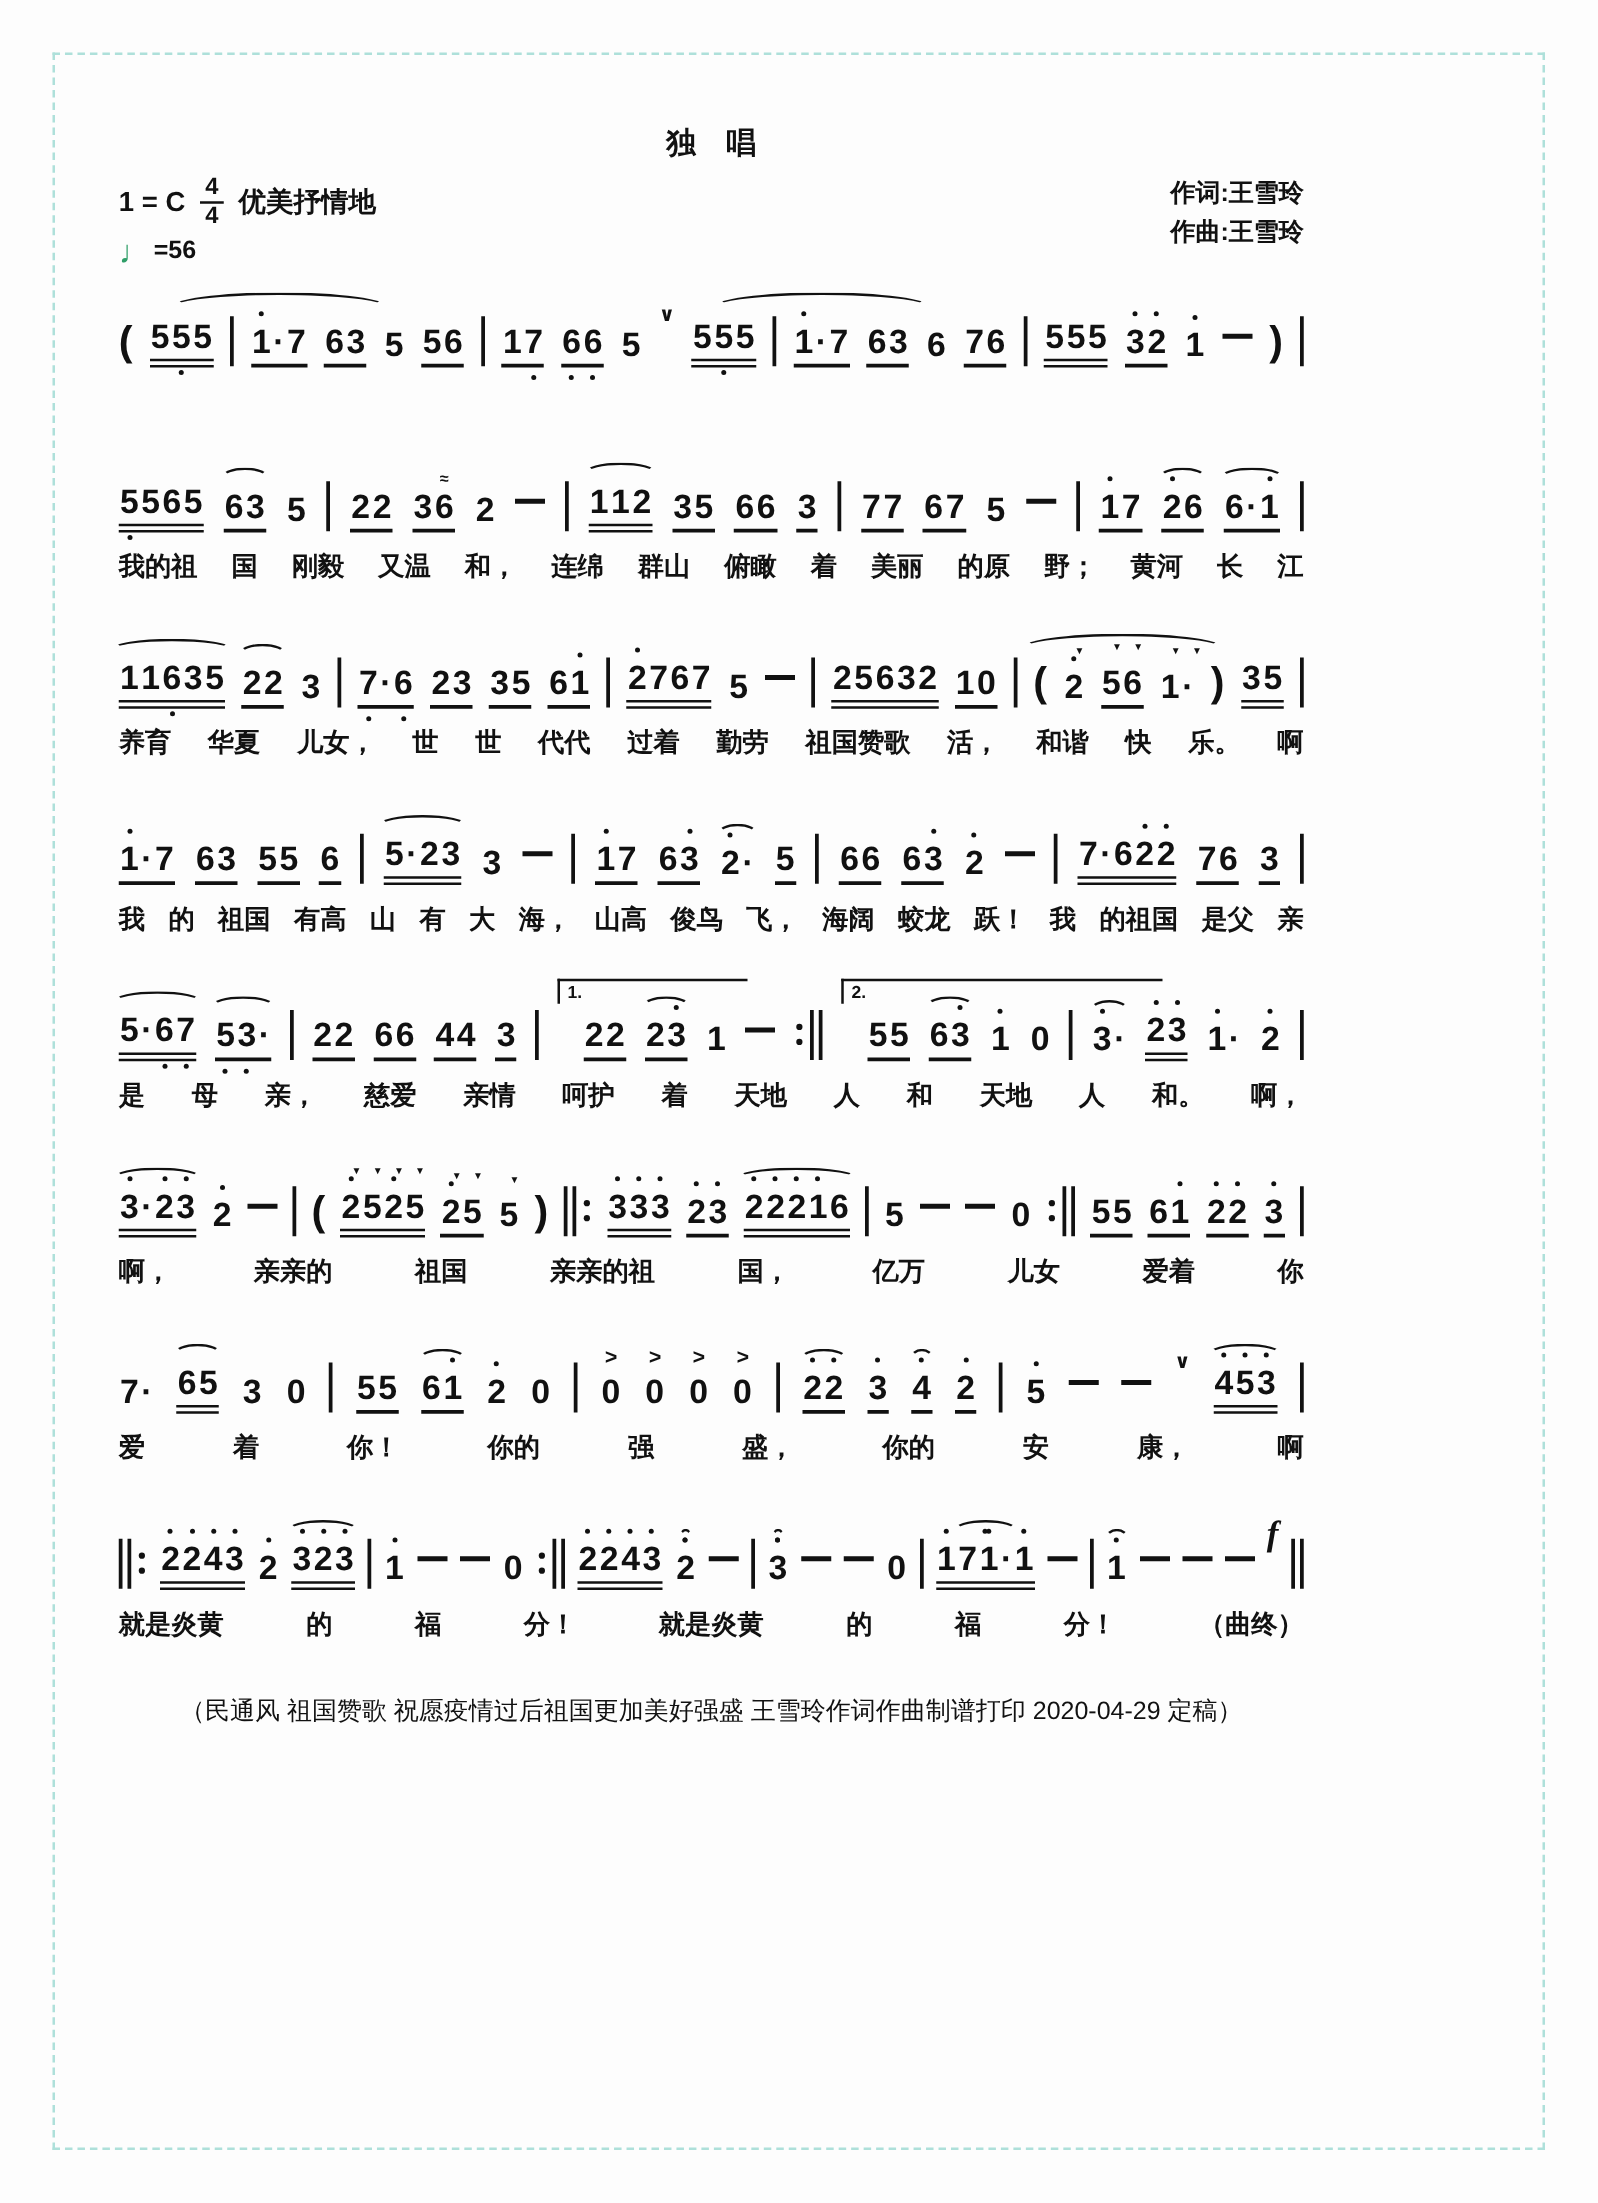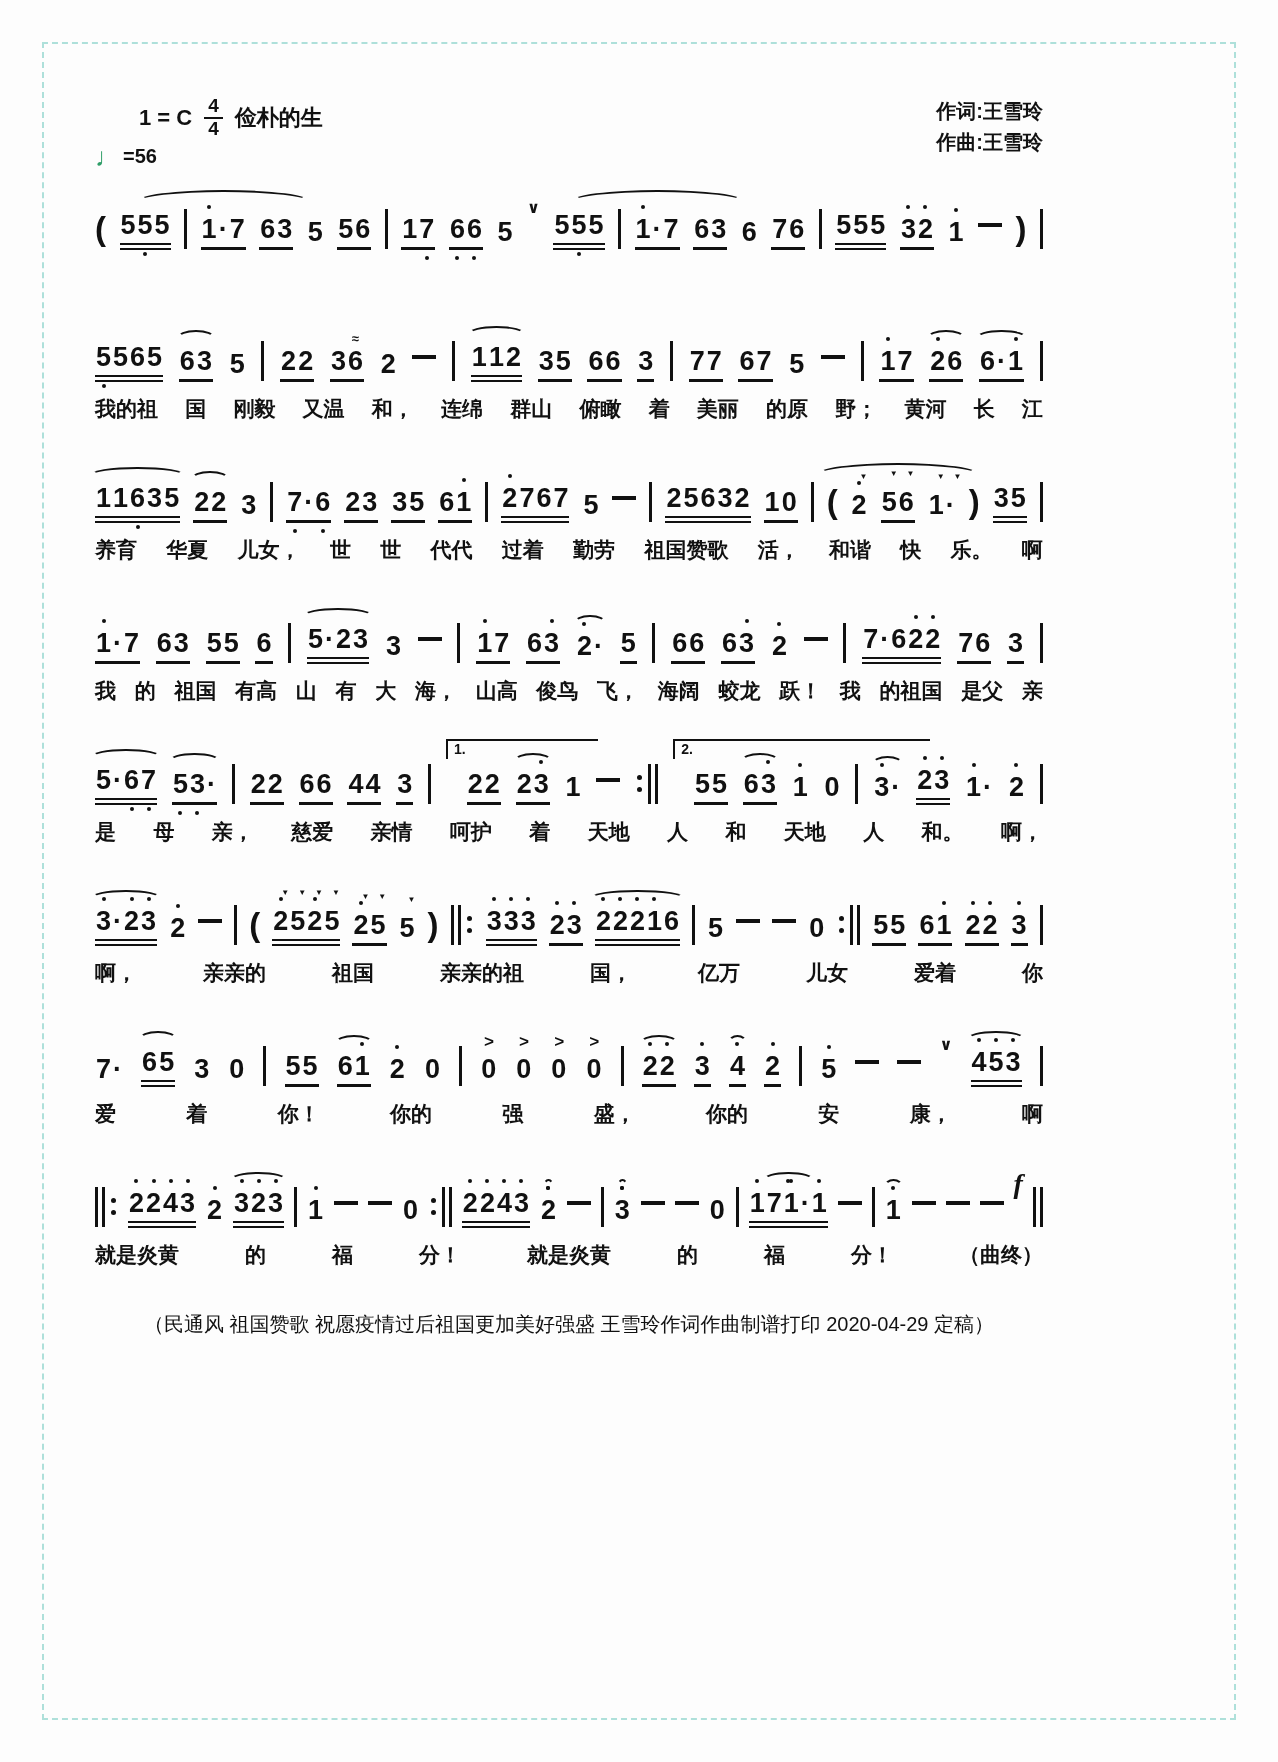--- a/index.html
+++ b/index.html
@@ -7,21 +7,21 @@
     width:1278px;height:1762px;position:relative;background:#fdfdfd;
     font-family:"Liberation Sans","DejaVu Sans",sans-serif;color:#111;
     overflow:hidden;
   }
   .frame{position:absolute;inset:42px;border:2px dashed #aee0da;pointer-events:none;}
   .content{position:absolute;left:95px;top:86px;width:948px;}
   .hdr-title{text-align:center;font-size:42px;font-weight:bold;letter-spacing:2px;}
   .hdr-sub{text-align:center;font-size:24px;font-weight:bold;margin-top:12px;}
   .meta-row{display:flex;justify-content:space-between;align-items:flex-start;margin-top:10px;}
   .key-block{font-weight:bold;}
-  .key-line{display:flex;align-items:center;gap:12px;font-size:22px;margin-left:44px;}
+  .key-line{display:flex;align-items:center;gap:12px;font-size:22px;}
   .frac{display:inline-flex;flex-direction:column;align-items:center;font-size:19px;line-height:1.1;}
   .frac .top{border-bottom:2px solid #111;padding:0 4px;}
   .tempo{margin-top:4px;font-size:20px;display:flex;align-items:center;gap:2px;}
   .tempo .note{color:#2f9e68;font-size:26px;line-height:1;}
   .credits{font-size:20px;font-weight:bold;line-height:1.55;text-align:left;}
   .systems{margin-top:6px;}
   .system{margin-bottom:26px;min-height:106px;}
   .music-line{
     display:flex;align-items:flex-end;justify-content:space-between;
     font-size:27px;font-weight:bold;white-space:nowrap;padding-top:32px;
@@ -56,30 +56,31 @@
   .vlb{position:absolute;left:6px;top:0;font-size:14px;font-weight:bold;}
   .lyrics-line{display:flex;justify-content:space-between;margin-top:13px;font-size:21px;font-weight:bold;min-height:28px;}
   .footer-note{margin-top:42px;text-align:center;font-size:20px;font-weight:normal;}
 </style>
 </head>
 <body>
 
 <div class="frame"></div>
 
 <div class="content">
+  <div class="hdr-sub">独　唱</div>
 
   <div class="meta-row">
     <div class="key-block">
       <div class="key-line">
         <span>1 = C</span>
         <span class="frac">
           <span class="top">4</span>
           <span>4</span>
         </span>
-        <span>俭朴的生</span>
+        <span>优美抒情地</span>
       </div>
       <div class="tempo">
         <span class="note">♩</span>
         <span>=56</span>
       </div>
     </div>
     <div class="credits">
       <div>作词:王雪玲</div>
       <div>作曲:王雪玲</div>
     </div>

